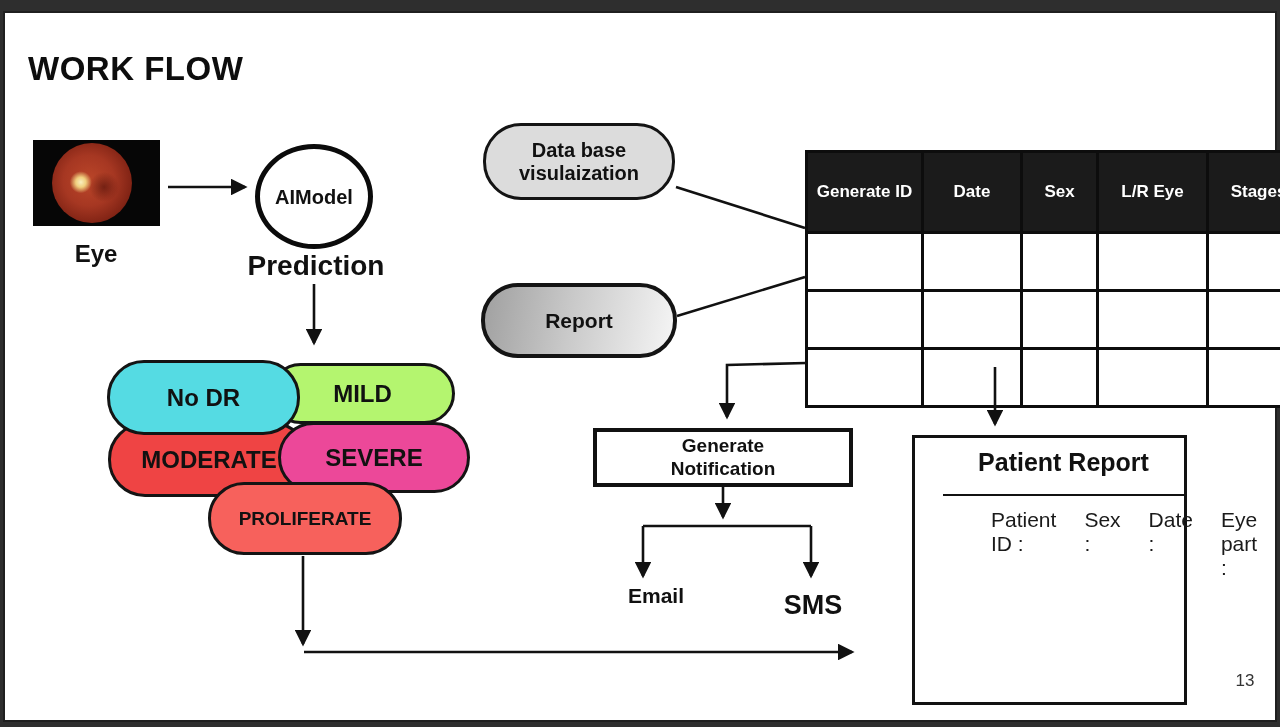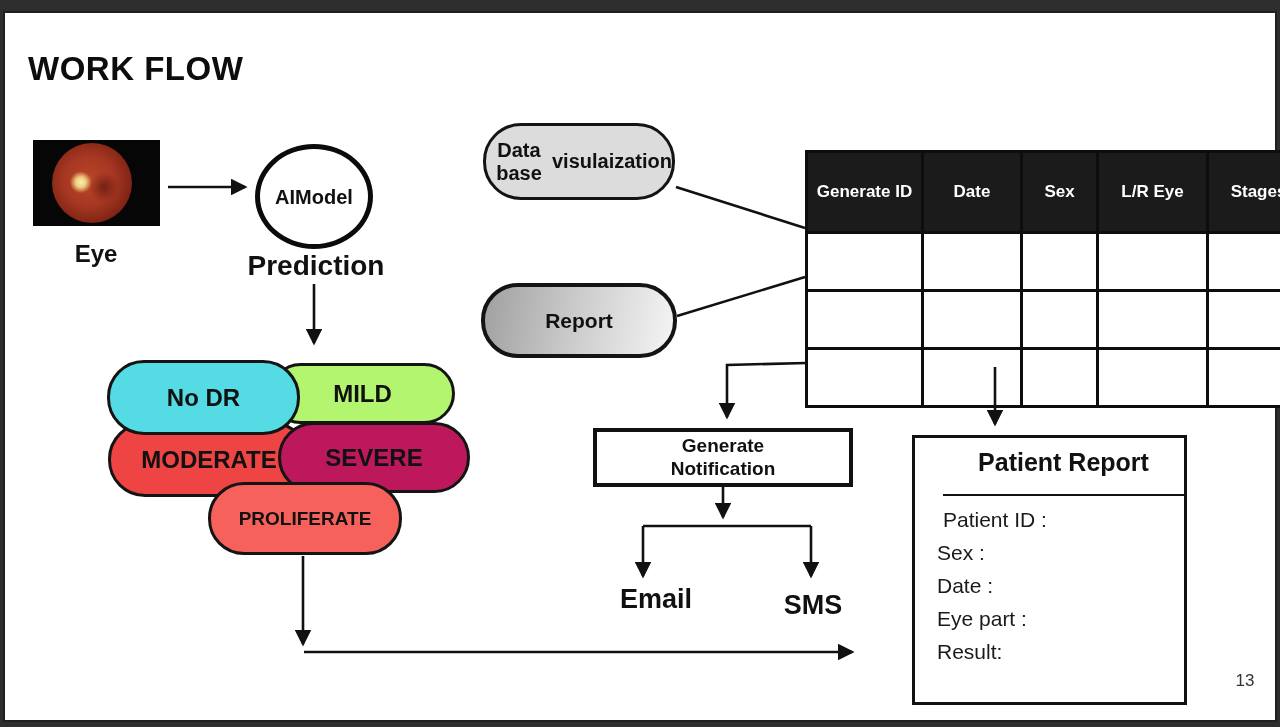--- a/index.html
+++ b/index.html
@@ -20,48 +20,48 @@
   .eye-label{left:40px;top:240px;width:112px;text-align:center;font-size:24px;font-weight:700;}
 
   .ai-circle{left:255px;top:144px;width:118px;height:105px;border:5px solid #0b0b0b;border-radius:50%;
              display:flex;align-items:center;justify-content:center;
              font-size:20px;font-weight:700;line-height:1.2;background:#fff;}
   .prediction{left:238px;top:250px;width:156px;text-align:center;font-size:28px;font-weight:700;}
 
   .pill{border:3px solid #141414;display:flex;align-items:center;justify-content:center;
         font-weight:700;text-align:center;}
   .p-mild{left:270px;top:363px;width:185px;height:61px;border-radius:31px;background:#b4f56f;font-size:24px;z-index:1;}
-  .p-severe{left:278px;top:422px;width:192px;height:71px;border-radius:36px;background:#be185d;font-size:24px;z-index:3;}
+  .p-severe{left:278px;top:422px;width:192px;height:71px;border-radius:36px;background:#ec4899;font-size:24px;z-index:3;}
   .p-moderate{left:108px;top:422px;width:202px;height:75px;border-radius:37px;background:#ef4444;font-size:24px;z-index:2;}
   .p-nodr{left:107px;top:360px;width:193px;height:75px;border-radius:37px;background:#55dbe3;font-size:24px;z-index:4;}
   .p-prolif{left:208px;top:482px;width:194px;height:73px;border-radius:36px;background:#f7615c;font-size:19px;z-index:5;}
 
   .gray-pill{left:483px;top:123px;width:192px;height:77px;border:3px solid #141414;border-radius:38px;
-             background:#dcdcdc;display:flex;flex-direction:row;align-items:center;justify-content:center;
+             background:#dcdcdc;display:flex;flex-direction:column;align-items:center;justify-content:center;
              font-size:20px;font-weight:700;line-height:1.15;text-align:center;}
   .report-pill{left:481px;top:283px;width:196px;height:75px;border:4px solid #141414;border-radius:37px;
              background:linear-gradient(100deg,#a0a0a0 0%,#c9c9c9 45%,#f5f5f5 100%);
              display:flex;align-items:center;justify-content:center;font-size:21px;font-weight:700;}
 
   table.db{position:absolute;left:805px;top:150px;width:448px;border-collapse:collapse;table-layout:fixed;}
   table.db th{background:#1b1b1b;color:#fff;font-size:17px;font-weight:700;height:78px;
               border:3px solid #0d0d0d;padding:0 4px;line-height:1.25;}
   table.db td{height:53px;border:3px solid #0d0d0d;background:#fff;}
 
   .gen-box{left:593px;top:428px;width:260px;height:59px;border:4px solid #111;background:#fff;
            display:flex;flex-direction:column;align-items:center;justify-content:center;
            font-size:19px;font-weight:700;line-height:1.2;}
-  .email{left:610px;top:584px;width:92px;text-align:center;font-size:27px;font-weight:700;}
+  .email{left:610px;top:584px;width:92px;text-align:center;font-size:21px;font-weight:700;}
   .sms{left:768px;top:590px;width:90px;text-align:center;font-size:27px;font-weight:700;}
 
   .pr-box{left:912px;top:435px;width:275px;height:270px;border:3px solid #111;background:#fff;}
   .pr-title{display:block;text-align:center;font-size:25px;font-weight:700;padding:10px 0 17px 0;
             border-bottom:2px solid #111;margin-left:28px;}
-  .pr-fields{padding:12px 10px 0 22px;display:flex;flex-direction:column;gap:9px;
-             font-size:21px;color:#1a1a1a;}
+  .pr-fields{padding:12px 10px 0 22px;display:flex;gap:28px;
+             font-size:21px;color:#1a1a1a;margin-left:48px;}
   .pr-fields div:first-child{padding-left:6px;}
 
   .pagenum{left:1228px;top:671px;width:34px;font-size:17px;color:#333;text-align:center;}
 
   svg.overlay{position:absolute;left:0;top:0;width:1280px;height:727px;pointer-events:none;}
   svg.overlay line, svg.overlay polyline{stroke:#111;stroke-width:2.6;fill:none;}
 </style>
 </head>
 <body>
 

